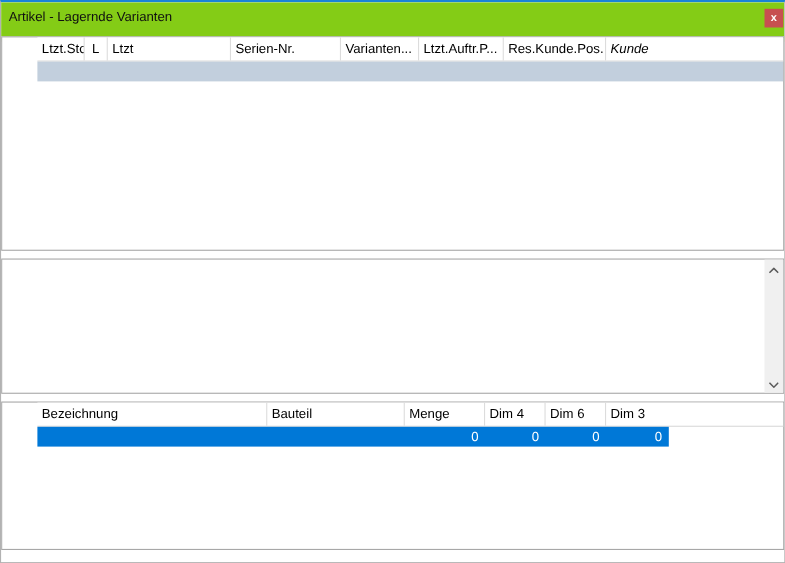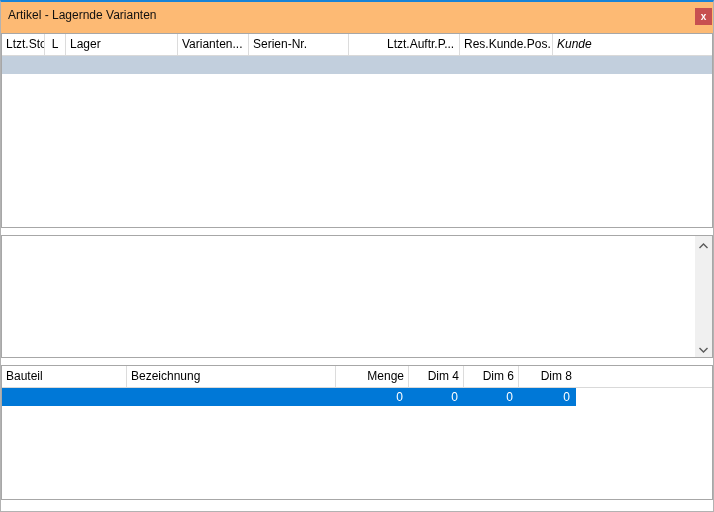--- a/index.html
+++ b/index.html
@@ -9,43 +9,43 @@
   .window {
     position: relative;
     width: 714px; height: 512px;
     background: #ffffff;
     border: 1px solid #b2b2b2;
     border-top: 2px solid #1883d7;
     overflow: hidden;
   }
 
   
-  .titlebar { position: absolute; top: 0; left: 0; right: 0; height: 36px; background: #fdba74; }
+  .titlebar { position: absolute; top: 0; left: 0; right: 0; height: 36px; background: #84cc16; }
   .title { position: absolute; left: 7px; top: 6px; font-size: 12px; color: #101010; white-space: nowrap; }
   .close-btn {
     position: absolute; top: 6px; right: 1px;
     width: 17px; height: 17px;
     background: #c75050; color: #ffffff;
     display: flex; align-items: center; justify-content: center;
     font-size: 10px; font-weight: bold; cursor: default;
   }
 
   
-  .panel { position: absolute; left: 0; right: 0; background: #ffffff; border: 1px solid #a7a7a7; }
+  .panel { position: absolute; left: 0; right: 0; background: #ffffff; border: 1px solid #a7a7a7; padding-left: 32px; }
 
   
   .lv-header { display: flex; height: 22px; background: #ffffff; border-bottom: 1px solid #d9d9d9; }
   .hcell {
     height: 100%; line-height: 21px;
     padding: 0 4px;
     border-right: 1px solid #dcdcdc;
     white-space: nowrap; overflow: hidden;
     color: #000;
   }
-  .hcell.num { text-align: right; }
+  .hcell.num { }
   .hcell.center { text-align: center; padding: 0; }
   .hcell.fill { flex: 1; border-right: none; font-style: italic; }
 
   .panel-variants { top: 31px; height: 195px; }
   .row-selected-inactive { height: 18px; background: #c2cfdd; }
 
   
   .panel-text { top: 233px; height: 123px; }
   .text-content { position: absolute; inset: 0 17px 0 0; overflow: hidden; }
   .scrollbar { position: absolute; top: 0; right: 0; bottom: 0; width: 17px; background: #f0f0f0; }
@@ -54,44 +54,44 @@
   .sb-btn.down { bottom: 0; }
 
   
   .panel-parts { top: 363px; height: 135px; }
   .row-selected-active { display: flex; width: 574px; height: 18px; background: #0078d7; color: #ffffff; }
   .rcell { height: 18px; line-height: 18px; padding: 0 6px; white-space: nowrap; overflow: hidden; }
   .rcell.num { text-align: right; }
 
   
   .w43  { width: 43px; }  .w21  { width: 21px; }  .w112 { width: 112px; }
-  .w100 { width: 100px; } .w71  { width: 71px; }  .w77  { width: 77px; margin-left: 34px; }
+  .w100 { width: 100px; } .w71  { width: 71px; }  .w77  { width: 77px; }
   .w93  { width: 93px; }
   .w125 { width: 125px; } .w209 { width: 209px; } .w73  { width: 73px; }
   .w55  { width: 55px; }  .w57  { width: 57px; }
 </style>
 </head>
 <body>
 
 <div class="window">
 
   <div class="titlebar">
     <span class="title">Artikel - Lagernde Varianten</span>
     <div class="close-btn">
       <span>x</span>
     </div>
   </div>
 
   <div class="panel panel-variants">
     <div class="lv-header">
       <div class="hcell w43">Ltzt.Sto</div>
       <div class="hcell w21 center">L</div>
-      <div class="hcell w112">Lager</div>
+      <div class="hcell w112">Ltzt</div>
+      <div class="hcell w100">Serien-Nr.</div>
       <div class="hcell w71">Varianten...</div>
-      <div class="hcell w100">Serien-Nr.</div>
       <div class="hcell w77">Ltzt.Auftr.P...</div>
       <div class="hcell w93">Res.Kunde.Pos.</div>
       <div class="hcell fill">Kunde</div>
     </div>
     <div class="row-selected-inactive"></div>
   </div>
 
   <div class="panel panel-text">
     <div class="text-content"></div>
     <div class="scrollbar">
@@ -107,26 +107,26 @@
           <svg width="9" height="6" viewBox="0 0 9 6">
               <polyline points="0.5,1 4.5,5 8.5,1" fill="none" stroke="#5a5a5a" stroke-width="1.4"></polyline>
             </svg>
         </span>
       </div>
     </div>
   </div>
 
   <div class="panel panel-parts">
     <div class="lv-header">
+      <div class="hcell w209">Bezeichnung</div>
       <div class="hcell w125">Bauteil</div>
-      <div class="hcell w209">Bezeichnung</div>
       <div class="hcell w73 num">Menge</div>
       <div class="hcell w55 num">Dim 4</div>
       <div class="hcell w55 num">Dim 6</div>
-      <div class="hcell w57 num" style="border-right:none">Dim 8</div>
+      <div class="hcell w57 num" style="border-right:none">Dim 3</div>
       <div class="hcell fill"></div>
     </div>
     <div class="row-selected-active">
       <div class="rcell w125"></div>
       <div class="rcell w209"></div>
       <div class="rcell w73 num">0</div>
       <div class="rcell w55 num">0</div>
       <div class="rcell w55 num">0</div>
       <div class="rcell w57 num">0</div>
     </div>

